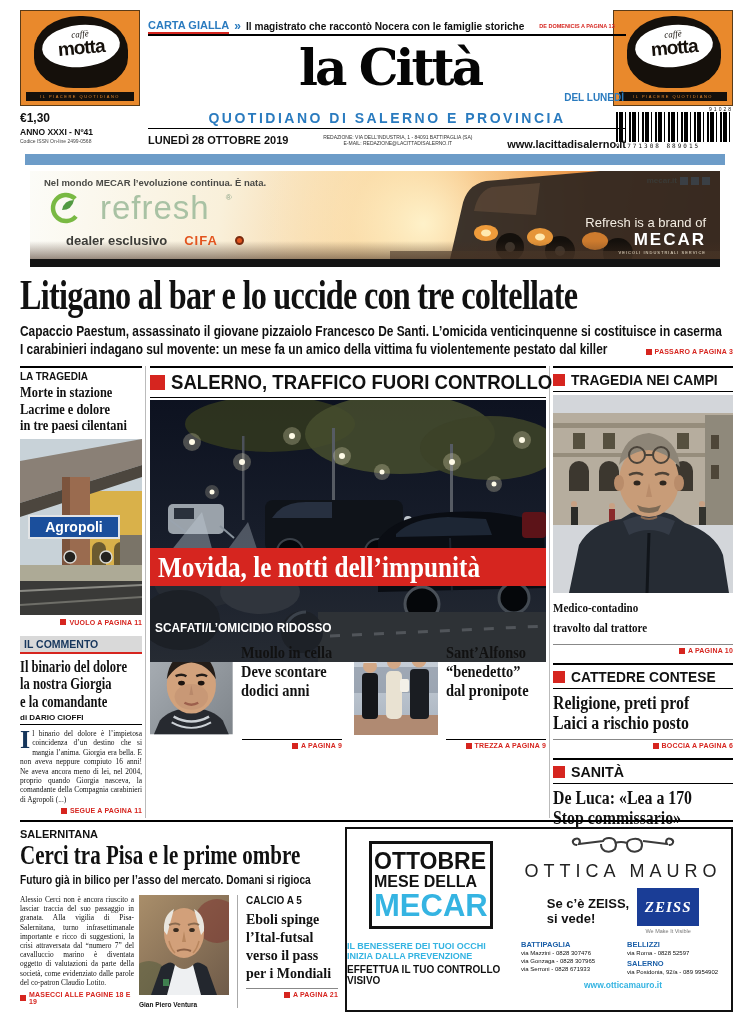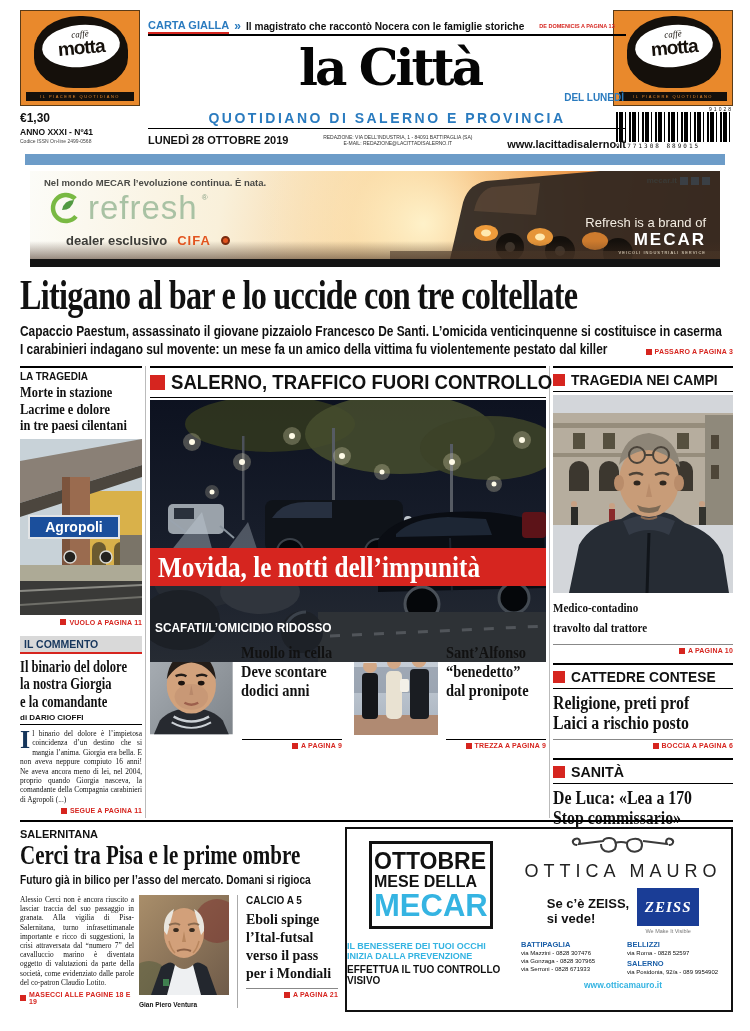--- a/index.html
+++ b/index.html
@@ -106,29 +106,29 @@
       <circle cx="228" cy="82" r="15" fill="#14100c"></circle>
       <ellipse cx="96" cy="62" rx="12" ry="8" fill="#f8a13c" opacity="0.95"></ellipse>
       <ellipse cx="150" cy="66" rx="13" ry="9" fill="#f8a13c" opacity="0.9"></ellipse>
       <ellipse cx="205" cy="70" rx="13" ry="9" fill="#e88a30" opacity="0.85"></ellipse>
       <ellipse cx="96" cy="62" rx="5" ry="3.5" fill="#ffe9b0"></ellipse>
       <ellipse cx="150" cy="66" rx="5" ry="3.5" fill="#ffe9b0"></ellipse>
       <rect x="0" y="80" width="330" height="8" fill="#4a3a2c" opacity="0.6"></rect>
     </svg>
     <div class="abs" style="left:0;bottom:0;width:100%;height:18px;background:linear-gradient(rgba(90,60,40,0),rgba(70,48,34,.55));"></div>
     <div class="abs sans" style="left:14px;top:6px;font-size:9.5px;color:#4a4a46;font-weight:bold;">Nel mondo MECAR l’evoluzione continua. È nata.</div>
-    <div class="abs" style="left:18px;top:18px;display:flex;align-items:center;gap:4px;">
+    <div class="abs" style="left:18px;top:18px;display:flex;align-items:center;gap:16px;">
       <svg width="36" height="36" viewBox="0 0 36 36">
         <circle cx="18" cy="18" r="13" fill="none" stroke="#79b943" stroke-width="4.5" stroke-dasharray="62 20" transform="rotate(40 18 18)"></circle>
         <path d="M14,20 Q16,10 26,10 Q24,20 14,20 Z" fill="#3f8f2f" opacity="0.9"></path>
       </svg>
       <span style="font-family:'Liberation Sans',sans-serif;font-size:33px;color:#a9c2a4;letter-spacing:1px;">refresh</span>
       <span class="sans" style="font-size:8px;color:#8aa388;align-self:flex-start;margin-top:4px;">®</span>
     </div>
-    <div class="abs sans" style="left:36px;top:62px;display:flex;align-items:center;gap:10px;">
+    <div class="abs sans" style="left:36px;top:62px;display:flex;align-items:center;gap:17px;">
       <span style="font-weight:bold;font-size:13px;color:#3c3c38;">dealer esclusivo</span>
       <span style="font-weight:bold;font-size:13px;color:#e2541f;letter-spacing:1px;">CIFA</span>
       <span style="width:9px;height:9px;border-radius:50%;background:#e2541f;border:2px solid #7a2c10;display:inline-block;"></span>
     </div>
     <div class="abs sans" style="right:10px;top:5px;display:flex;align-items:center;gap:3px;">
       <span style="font-size:8px;color:#3a3a36;font-weight:bold;">mecar.it</span>
       <span style="width:8px;height:8px;background:#3a3f45;display:inline-block;"></span>
       <span style="width:8px;height:8px;background:#3a3f45;display:inline-block;"></span>
       <span style="width:8px;height:8px;background:#3a3f45;display:inline-block;"></span>
     </div>

